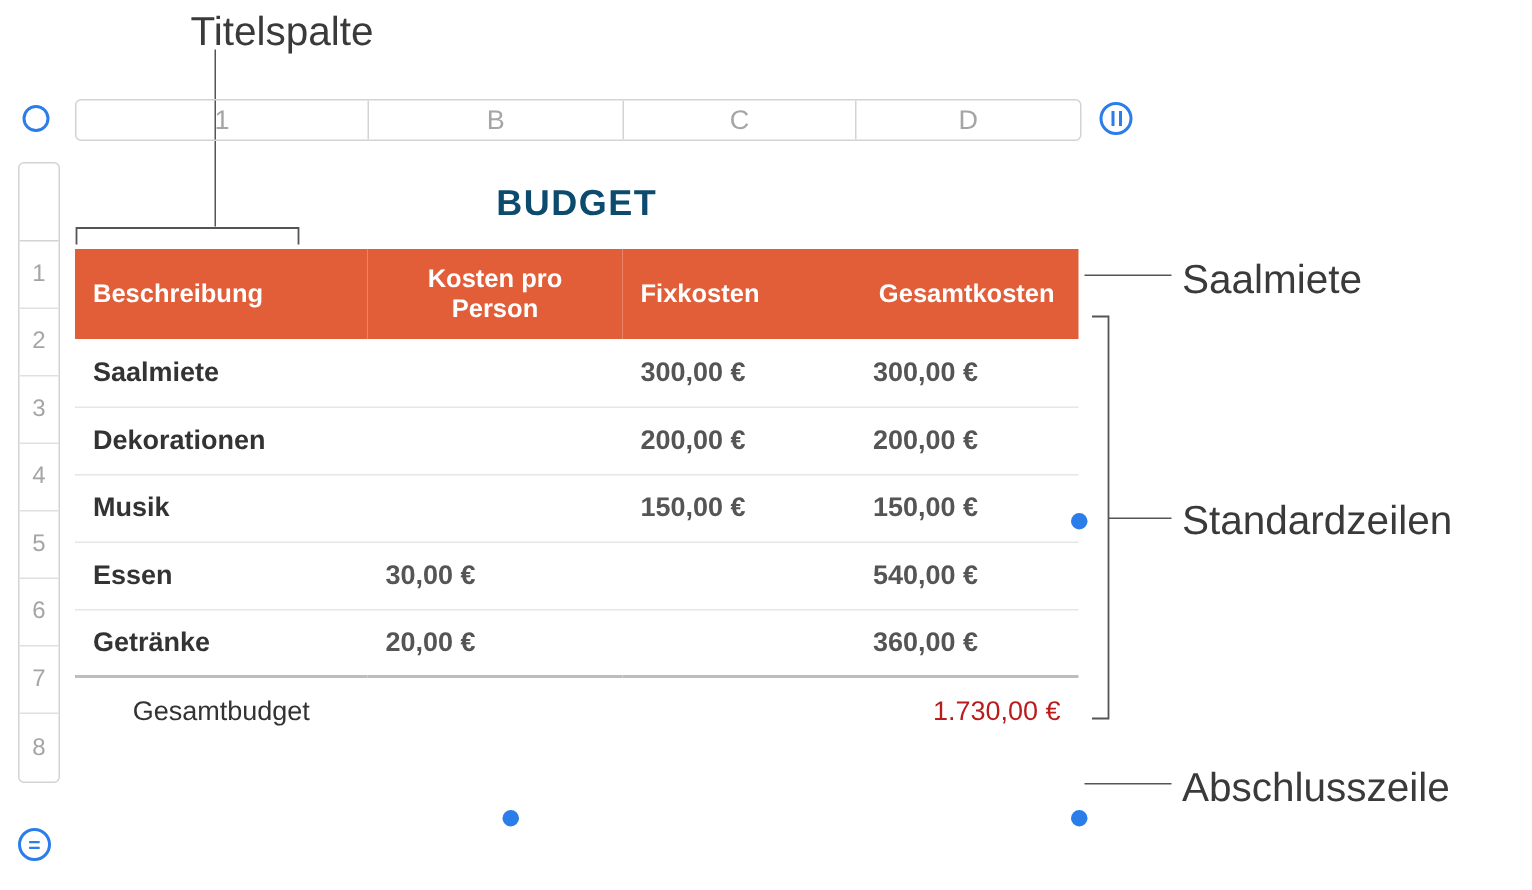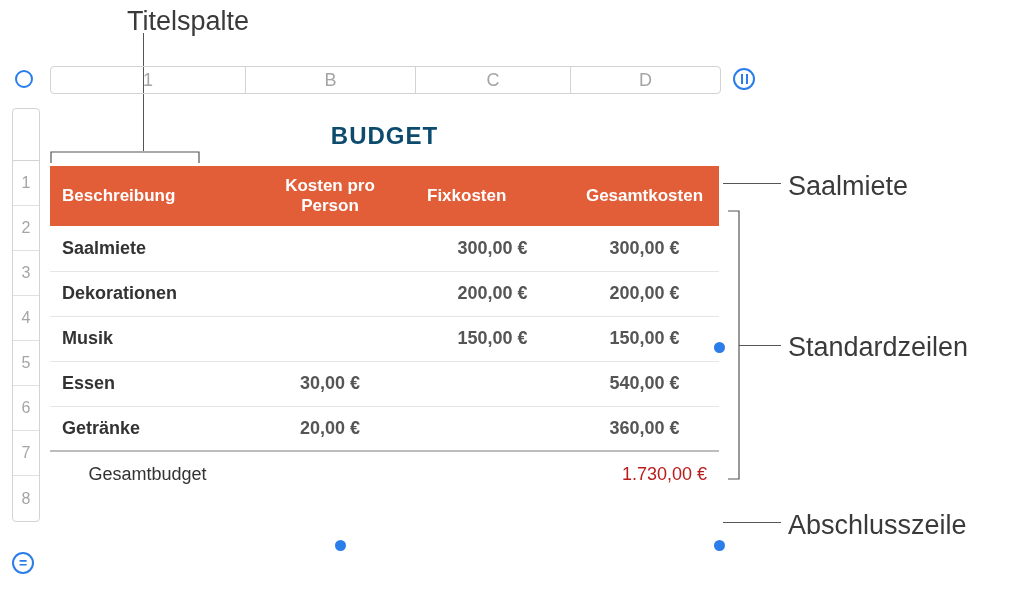--- a/index.html
+++ b/index.html
@@ -141,21 +141,21 @@
     font-size: 17px;
   }
   table.budget thead th.r { text-align: center; }
   table.budget tbody td {
     padding: 0 12px;
     height: 45px;
     border-bottom: 1px solid #e6e6e6;
     font-weight: bold;
   }
   table.budget tbody tr:last-child td { border-bottom: none; }
-  table.budget td.r { text-align: center; color: #555; }
+  table.budget td.r { text-align: left; color: #555; }
   table.budget tfoot td {
     padding: 0 12px;
     height: 45px;
     border-top: 2px solid #bdbdbd;
     font-weight: 500;
     text-align: center;
   }
   table.budget tfoot td.r { text-align: right; color: #b91c1c; }
   .c-a { width: 195px; }
   .c-b { width: 170px; }

